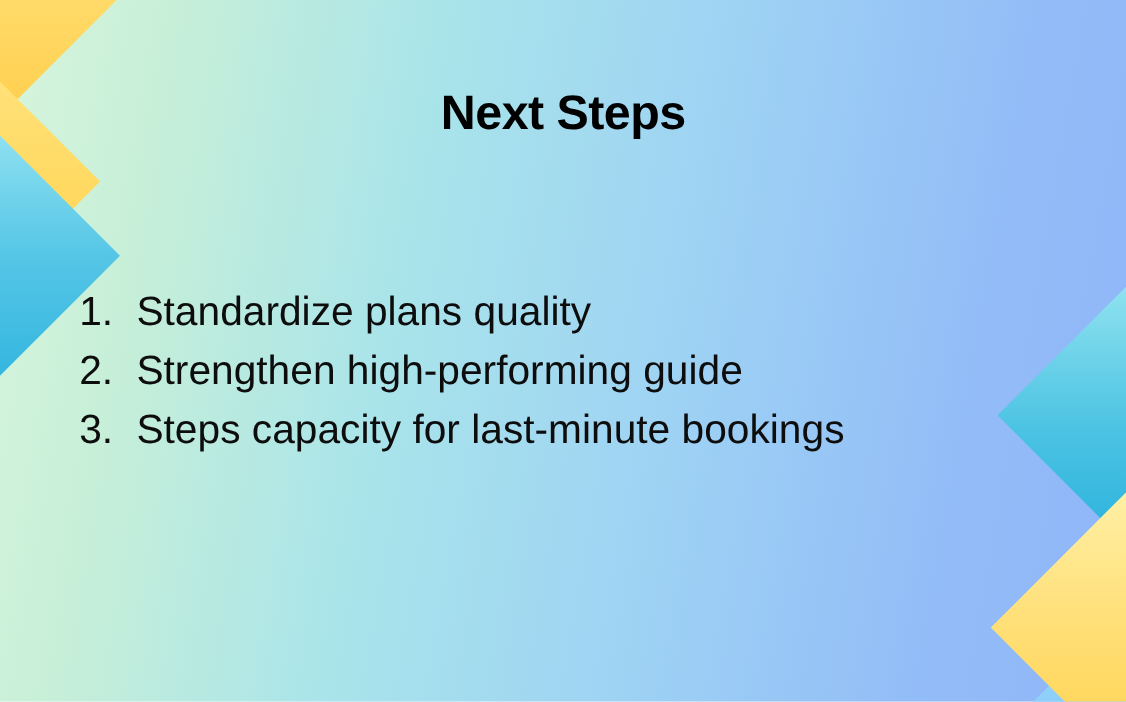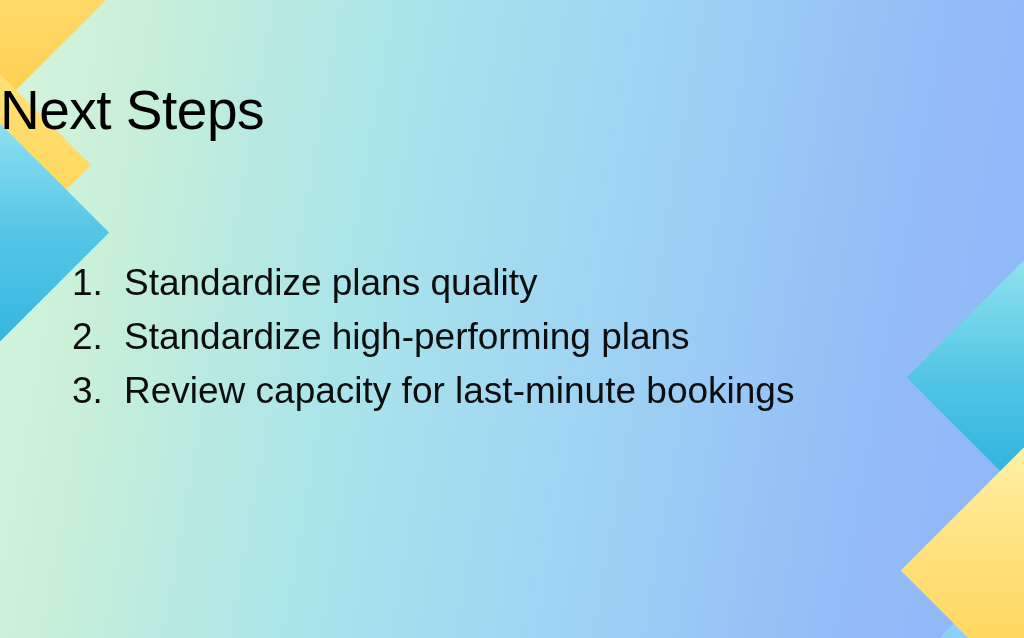--- a/index.html
+++ b/index.html
@@ -77,23 +77,23 @@
   .content {
     position: relative;
     z-index: 2;
     height: 100%;
   }
   .title {
     position: absolute;
     top: 78px;
     left: 0;
     right: 0;
-    text-align: left;
-    font-size: 55px;
-    font-weight: normal;
+    text-align: center;
+    font-size: 44px;
+    font-weight: bold;
     color: #000000;
     letter-spacing: -0.5px;
   }
   .list {
     position: absolute;
     top: 258px;
     left: 72px;
     right: 40px;
   }
   .item {
@@ -129,22 +129,22 @@
 
     <div class="title">Next Steps</div>
 
     <ol class="list" style="list-style:none;margin:0;padding:0;">
       <li class="item">
         <span class="item-num">1.</span>
         <span class="item-text">Standardize plans quality</span>
       </li>
       <li class="item">
         <span class="item-num">2.</span>
-        <span class="item-text">Standardize high-performing plans</span>
+        <span class="item-text">Strengthen high-performing guide</span>
       </li>
       <li class="item">
         <span class="item-num">3.</span>
-        <span class="item-text">Review capacity for last-minute bookings</span>
+        <span class="item-text">Steps capacity for last-minute bookings</span>
       </li>
     </ol>
 
   </div>
 </div>
 
 </body></html>

